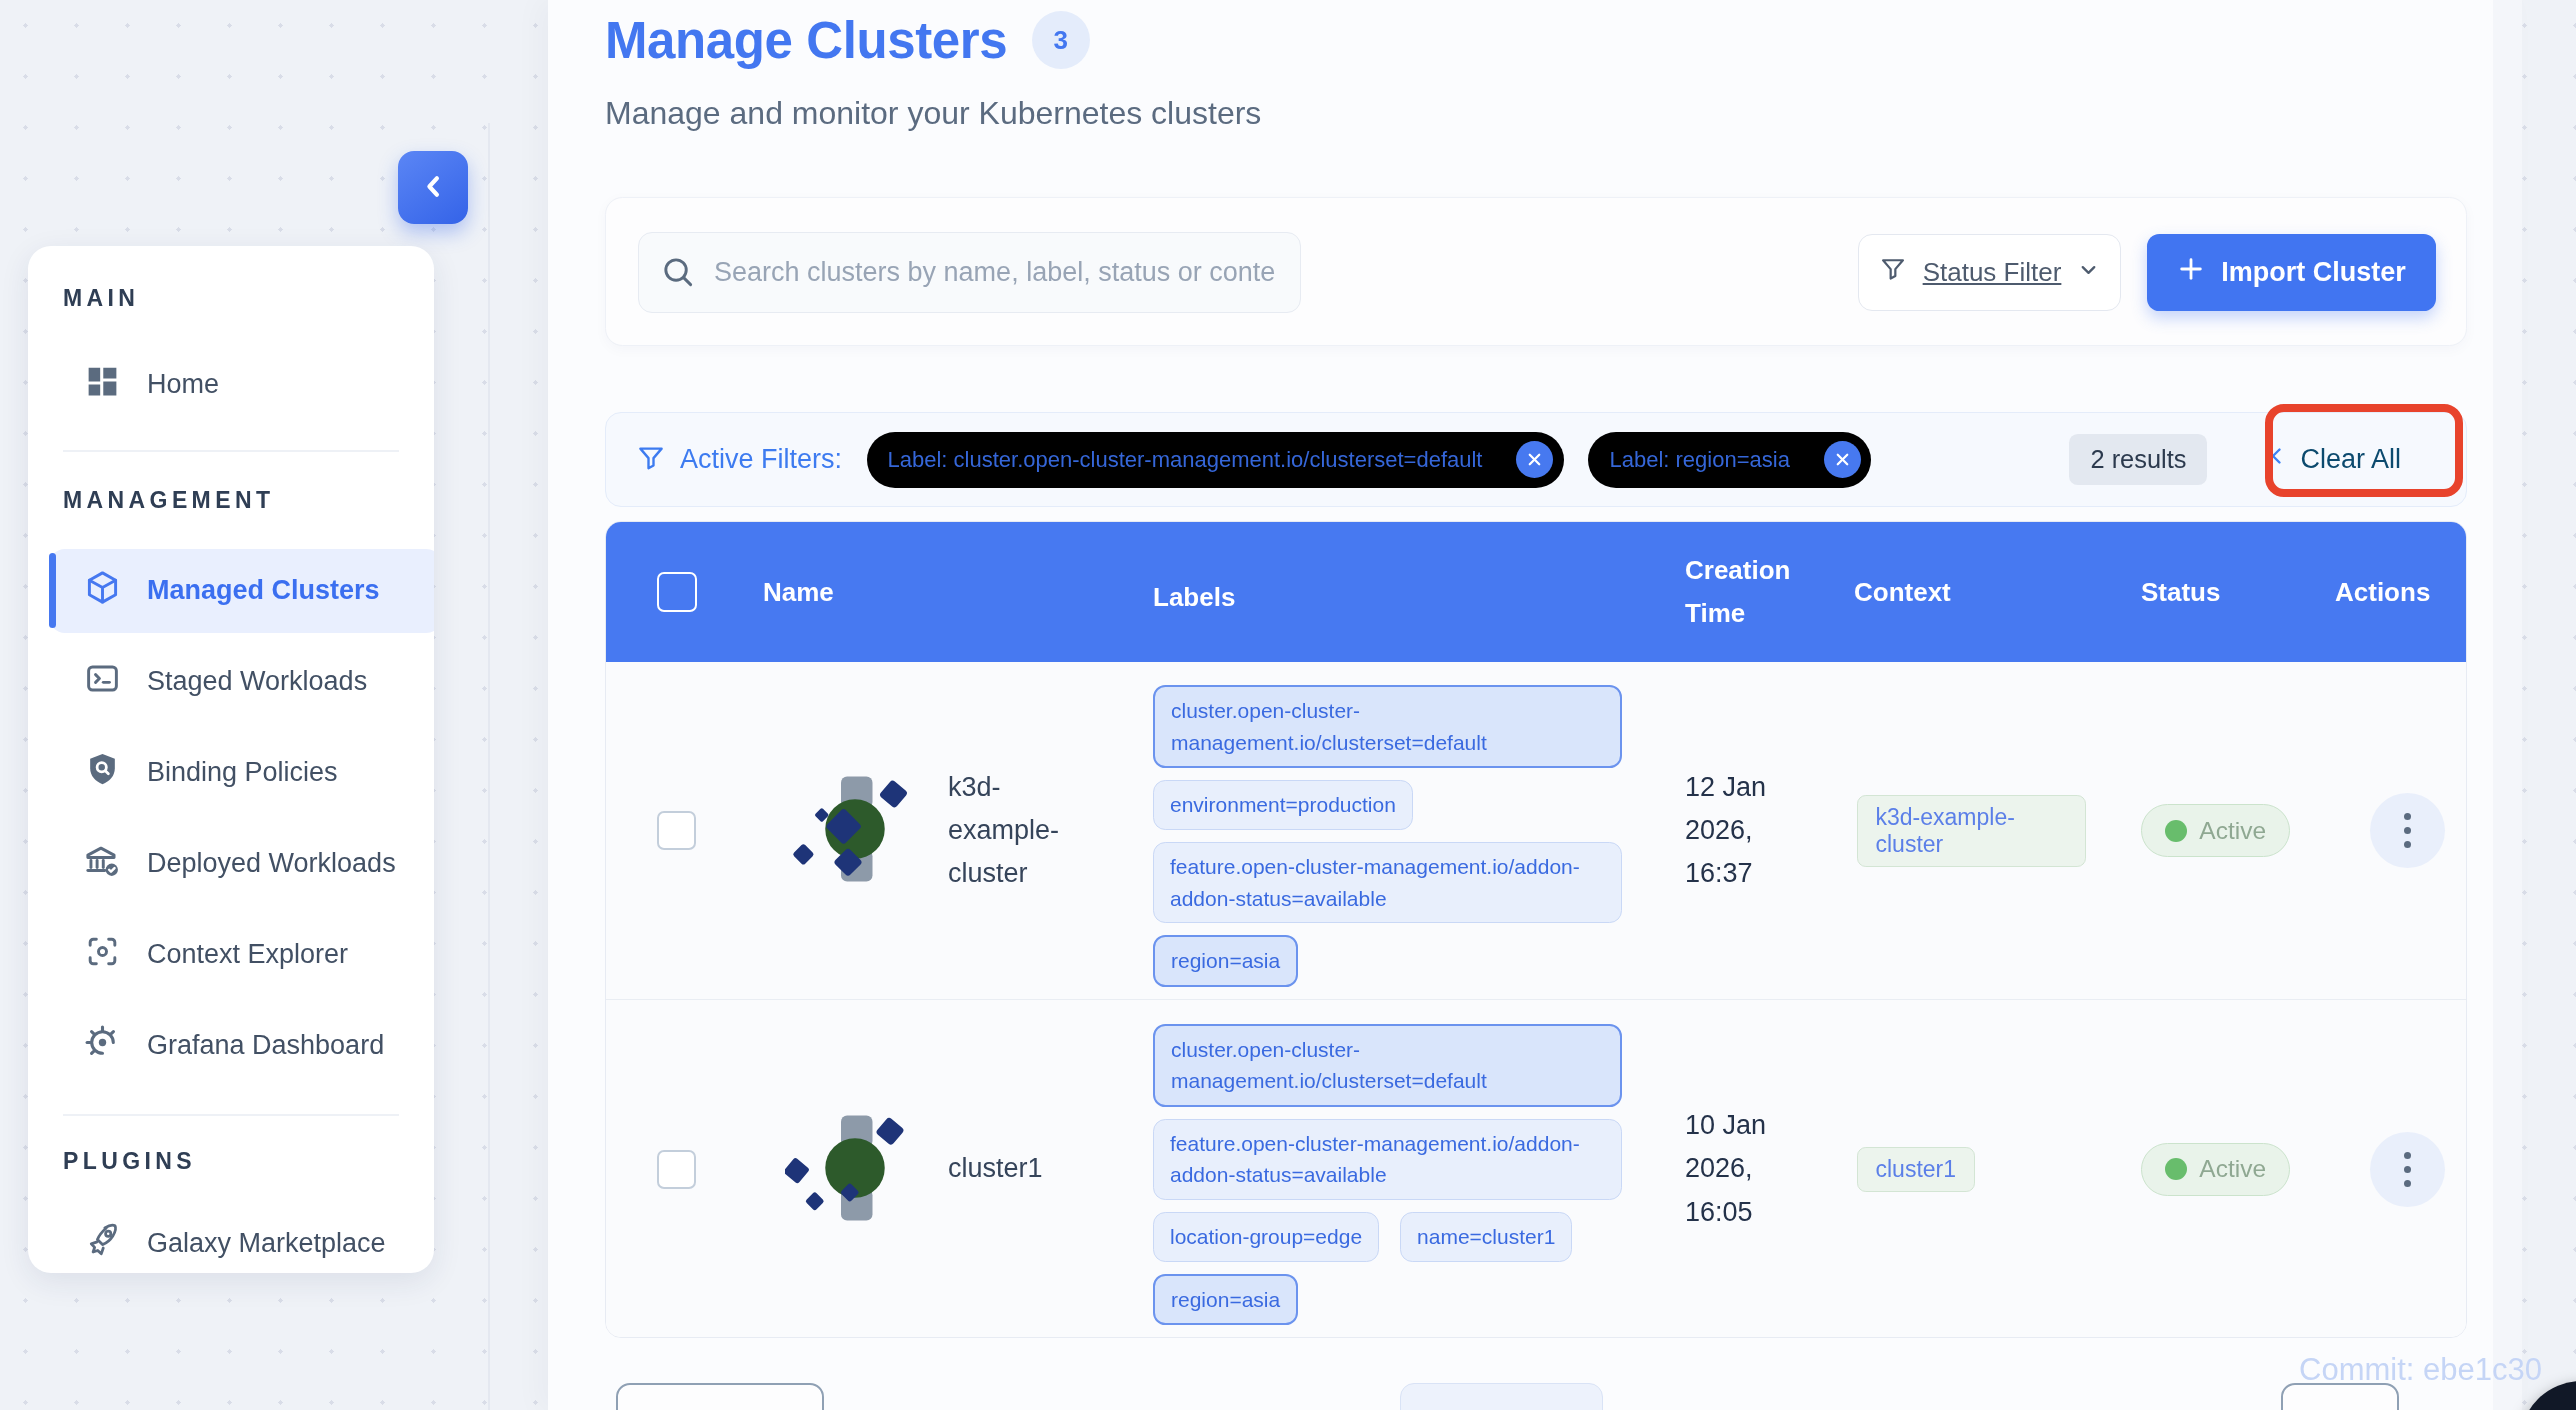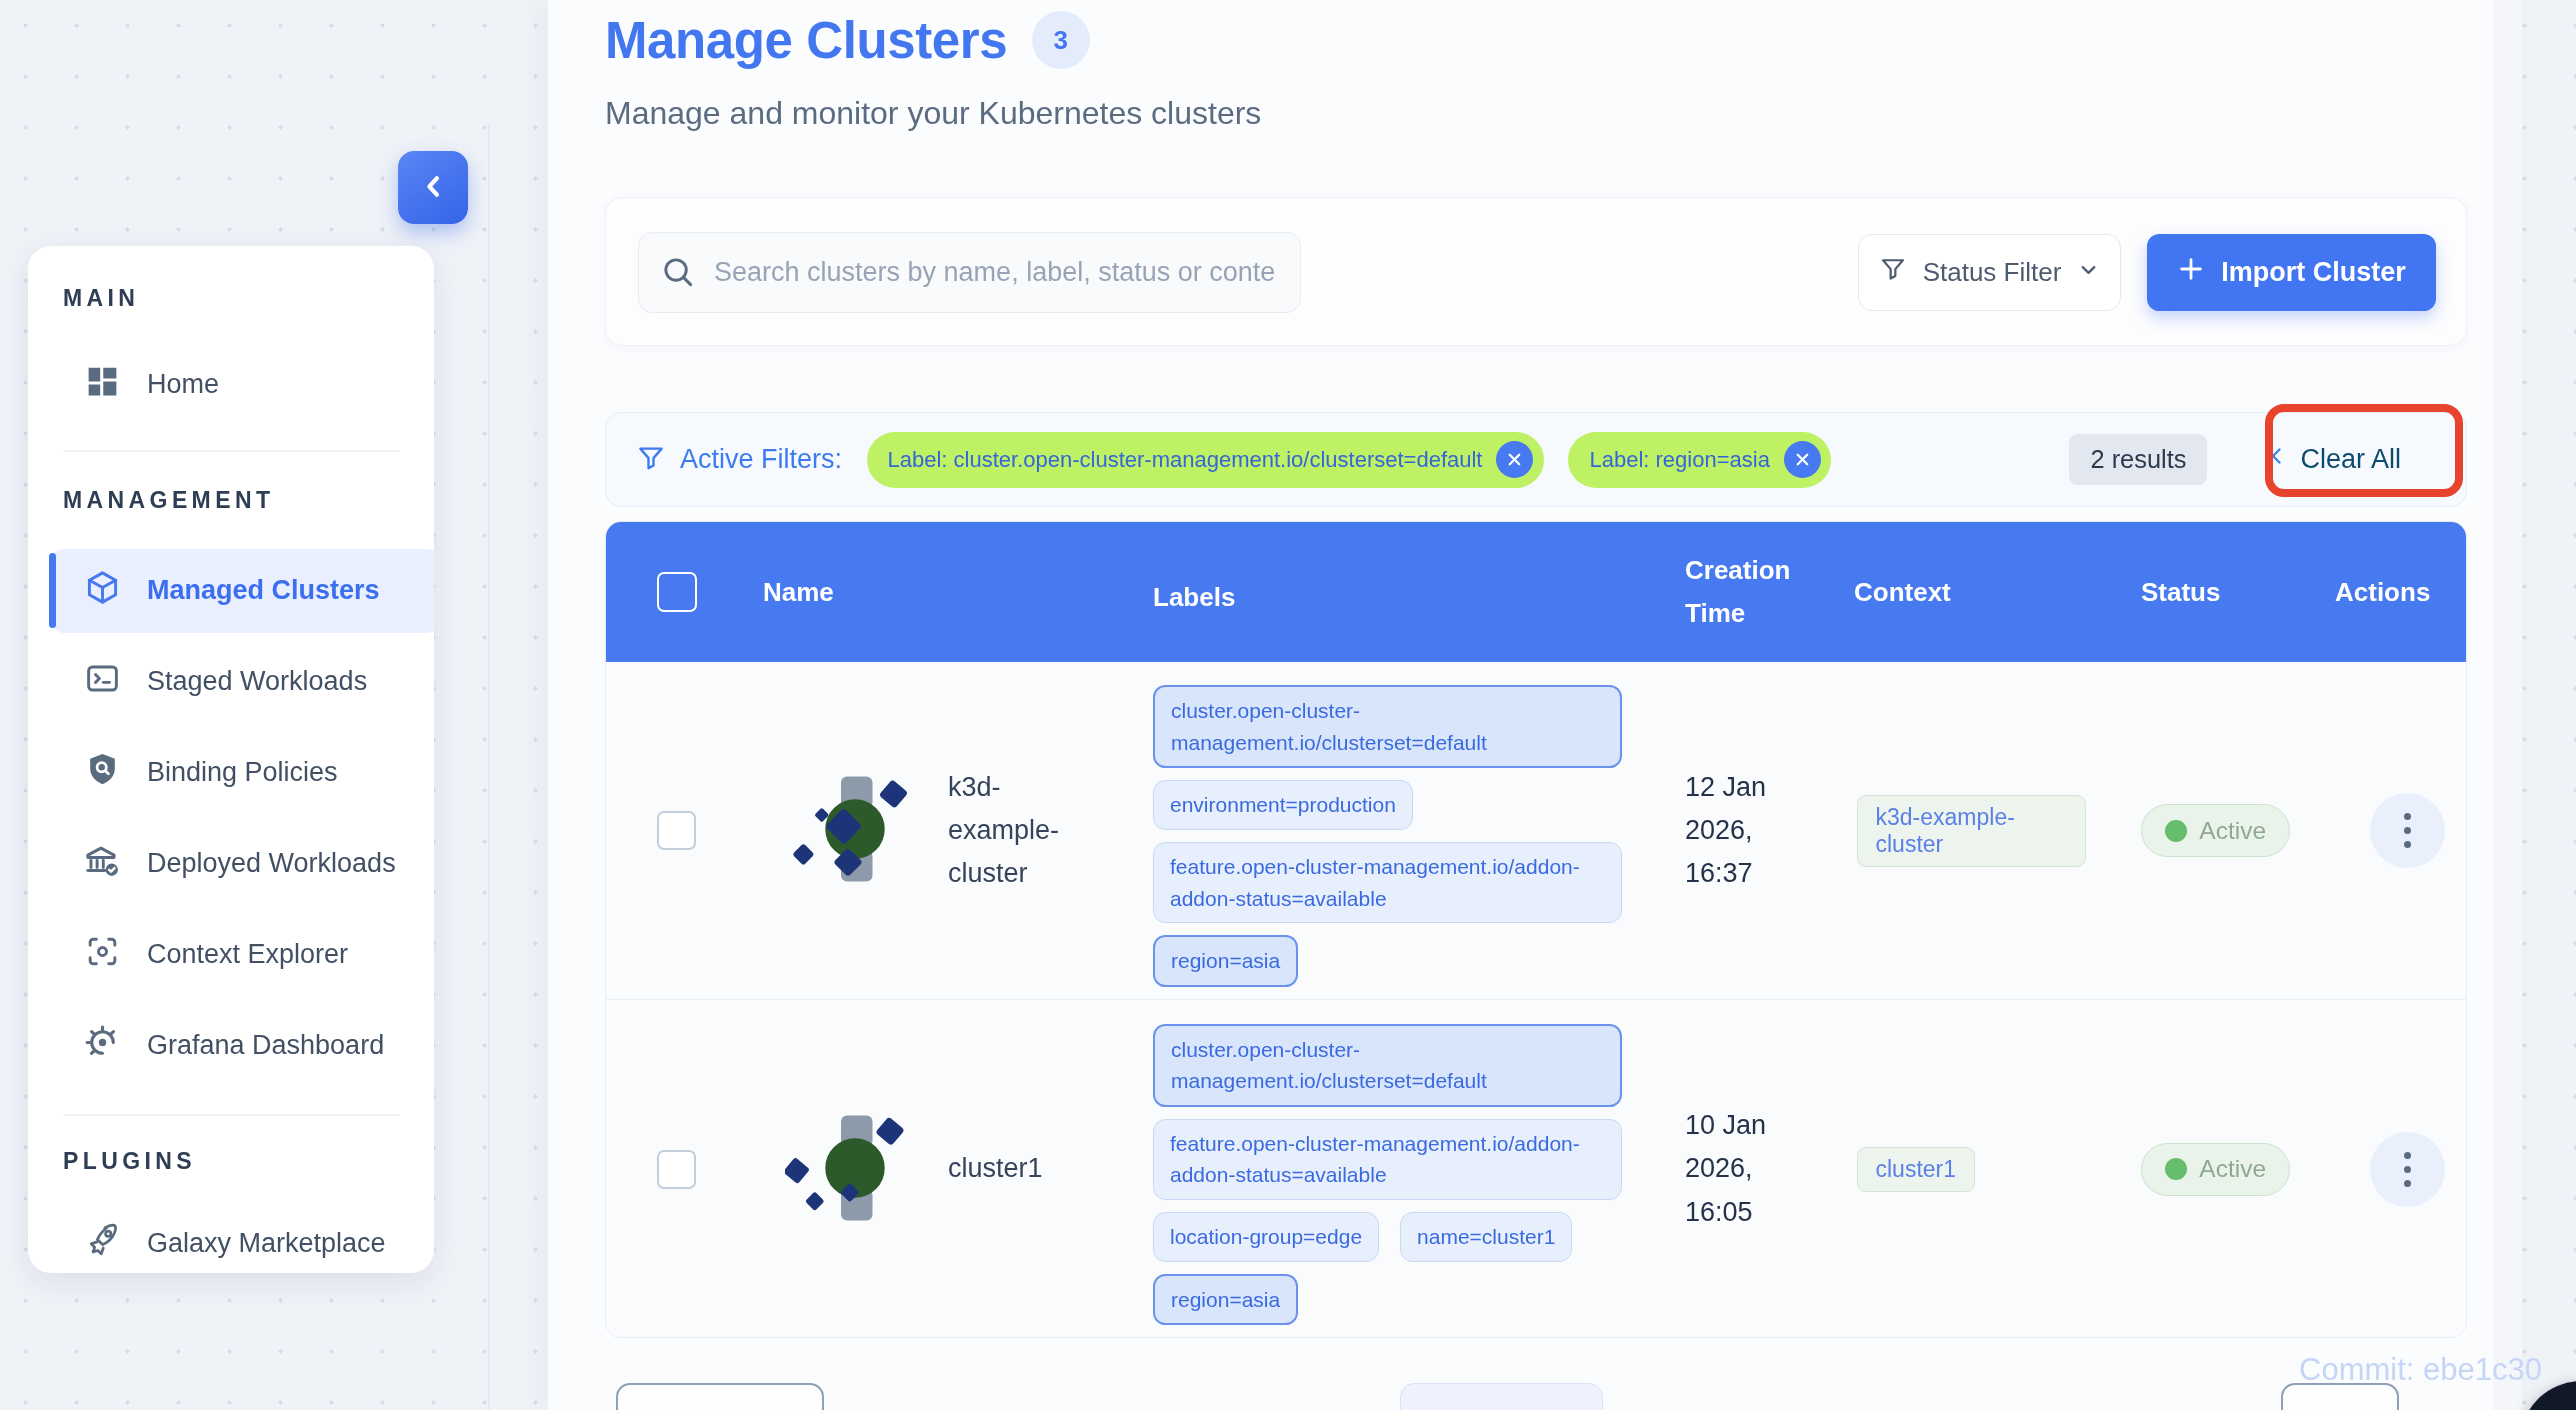--- a/index.html
+++ b/index.html
@@ -49,31 +49,31 @@
   
   .search-card { position:absolute; left:605px; top:197px; width:1862px; height:149px; background:#fdfdfe;
     border:1.8px solid #eef1f7; border-radius:17.5px; box-shadow:0 3.5px 12.3px rgba(30,45,90,.03); }
   .search-box { position:absolute; left:32px; top:34px; width:663px; height:81px; background:#f8fafc;
     border:1.8px solid #e7ebf2; border-radius:14px; display:flex; align-items:center; padding:0 21px; }
   .search-box input { border:none; outline:none; background:transparent; font-size:27px; margin-left:19px;
     width:561px; color:#47566b; font-family:inherit; }
   .search-box input::placeholder { color:#98a4b5; }
   .status-filter-btn { position:absolute; left:1252px; top:36px; width:263px; height:77px; background:#fff;
     border:1.8px solid #e4e8f0; border-radius:14px; display:flex; align-items:center; justify-content:center;
-    gap:16px; font-size:26px; color:#4e5b6e; cursor:pointer; }
+    gap:16px; font-size:26px; color:#4e5b6e; cursor:pointer;text-decoration:underline; }
   .import-btn { position:absolute; left:1541px; top:36px; width:289px; height:77px; background:#4175f1;
     border-radius:12.3px; display:flex; align-items:center; justify-content:center; gap:16px;
     font-size:27px; font-weight:700; color:#fff; cursor:pointer; box-shadow:0 7px 16px rgba(65,117,241,.3); }
 
   
   .filter-bar { position:absolute; left:605px; top:412px; width:1862px; height:95px; background:#f6f9fe;
     border:1.8px solid #e4ecfa; border-radius:16px; display:flex; align-items:center; padding:0 30px; }
   .af-label { font-size:27px; font-weight:500; color:#3d7bf0; margin-left:14px; }
-  .filter-chip { display:flex; align-items:center; background:#bef264; border-radius:875px; height:56px;
-    padding:0 10.5px 0 21px; margin-left:24.5px; cursor:pointer; }
+  .filter-chip { display:flex; align-items:center; background:#000000; border-radius:875px; height:56px;
+    padding:0 10.5px 0 21px; margin-left:24.5px; cursor:pointer;gap:20px; }
   .filter-chip span { font-size:22px; color:#3566d8; white-space:nowrap; }
   .chip-x { width:37px; height:37px; border-radius:50%; background:#4779f0; margin-left:14px;
     display:flex; align-items:center; justify-content:center; cursor:pointer; flex:0 0 auto; }
   .fb-spacer { flex:1; }
   .results-pill { background:#e3e8f0; border-radius:8.8px; height:51px; display:flex; align-items:center;
     padding:0 21px; font-size:25.4px; color:#2c3a4e; margin-right:53px; }
   .clear-all { display:flex; align-items:center; gap:14px; font-size:27px; color:#0c4a6e;
     cursor:pointer; margin-right:35px; }
   .red-box { position:absolute; left:1659px; top:-8.8px; width:198px; height:93px;
     border:8px solid #e8432c; border-radius:19px; pointer-events:none; }

